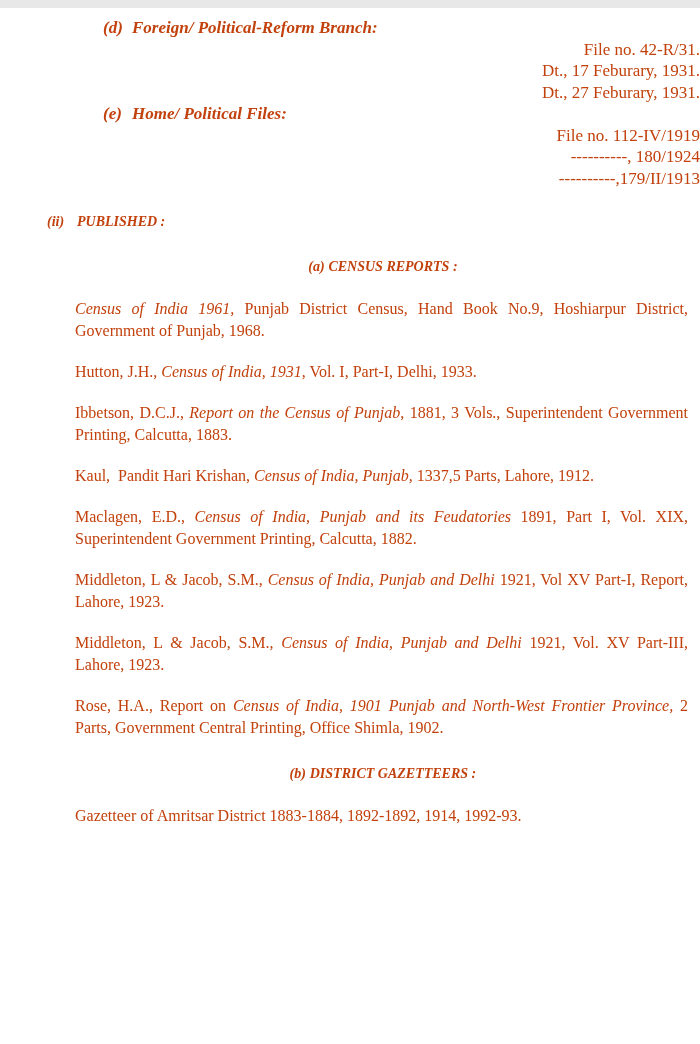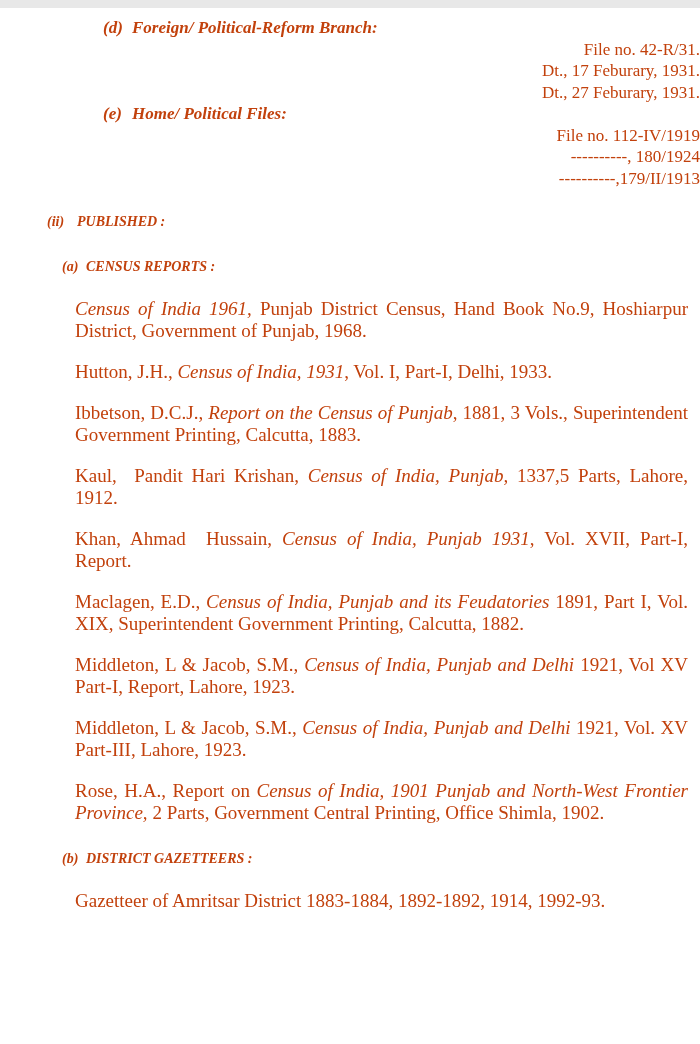--- a/index.html
+++ b/index.html
@@ -27,26 +27,26 @@
   .arc-head .marker { width: 29px; }
   .arc-lines { margin-left: 29px; text-align: right; }
   .sec-head {
     font-weight: bold;
     font-style: italic;
     font-size: 14px;
     line-height: 21px;
   }
   .lvl1 { margin: 22px 0 0 47px; }
   .lvl1 .marker { width: 30px; }
-  .lvl2 { margin: 24px 0 0 62px; }
+  .lvl2 { margin: 24px 0 0 62px; text-align: center; }
   .lvl2 .marker { width: 24px; }
   .entries {
     margin: 21px 0 0 75px;
     width: 613px;
-    font-size: 19px;
+    font-size: 16px;
   }
   .entry {
     margin: 0 0 19px 0;
     line-height: 22px;
     text-align: justify;
   }
   .entry:last-child { margin-bottom: 0; }
   .page-number {
     position: absolute;
     top: 1033px;
@@ -93,21 +93,20 @@
 
   <div class="sec-head lvl2">
     <span class="marker">(a)</span><span>CENSUS REPORTS :</span>
   </div>
 
   <div class="entries">
     <p class="entry"><i>Census of India 1961,</i><span> Punjab District Census, Hand Book No.9, Hoshiarpur District, Government of Punjab, 1968.</span></p>
     <p class="entry"><span>Hutton, J.H., </span><i>Census of India, 1931</i><span>, Vol. I, Part-I, Delhi, 1933.</span></p>
     <p class="entry"><span>Ibbetson, D.C.J., </span><i>Report on the Census of Punjab</i><span>, 1881, 3 Vols., Superintendent Government Printing, Calcutta, 1883.</span></p>
     <p class="entry"><span>Kaul, &nbsp;Pandit Hari Krishan, </span><i>Census of India, Punjab,</i><span> 1337,5 Parts, Lahore, 1912.</span></p>
-    <p class="entry"><span>Khan, Ahmad &nbsp;Hussain, </span><i>Census of India, Punjab 1931</i><span>, Vol. XVII, Part-I, Report.</span></p>
     <p class="entry"><span>Maclagen, E.D., </span><i>Census of India, Punjab and its Feudatories</i><span> 1891, Part I, Vol. XIX, Superintendent Government Printing, Calcutta, 1882.</span></p>
     <p class="entry"><span>Middleton, L &amp; Jacob, S.M., </span><i>Census of India, Punjab and Delhi</i><span> 1921, Vol XV Part-I, Report, Lahore, 1923.</span></p>
     <p class="entry"><span>Middleton, L &amp; Jacob, S.M., </span><i>Census of India, Punjab and Delhi</i><span> 1921, Vol. XV Part-III, Lahore, 1923.</span></p>
     <p class="entry"><span>Rose, H.A., Report on </span><i>Census of India, 1901 Punjab and North-West Frontier Province,</i><span> 2 Parts, Government Central Printing, Office Shimla, 1902.</span></p>
   </div>
 
   <div class="sec-head lvl2">
     <span class="marker">(b)</span><span>DISTRICT GAZETTEERS :</span>
   </div>
 

